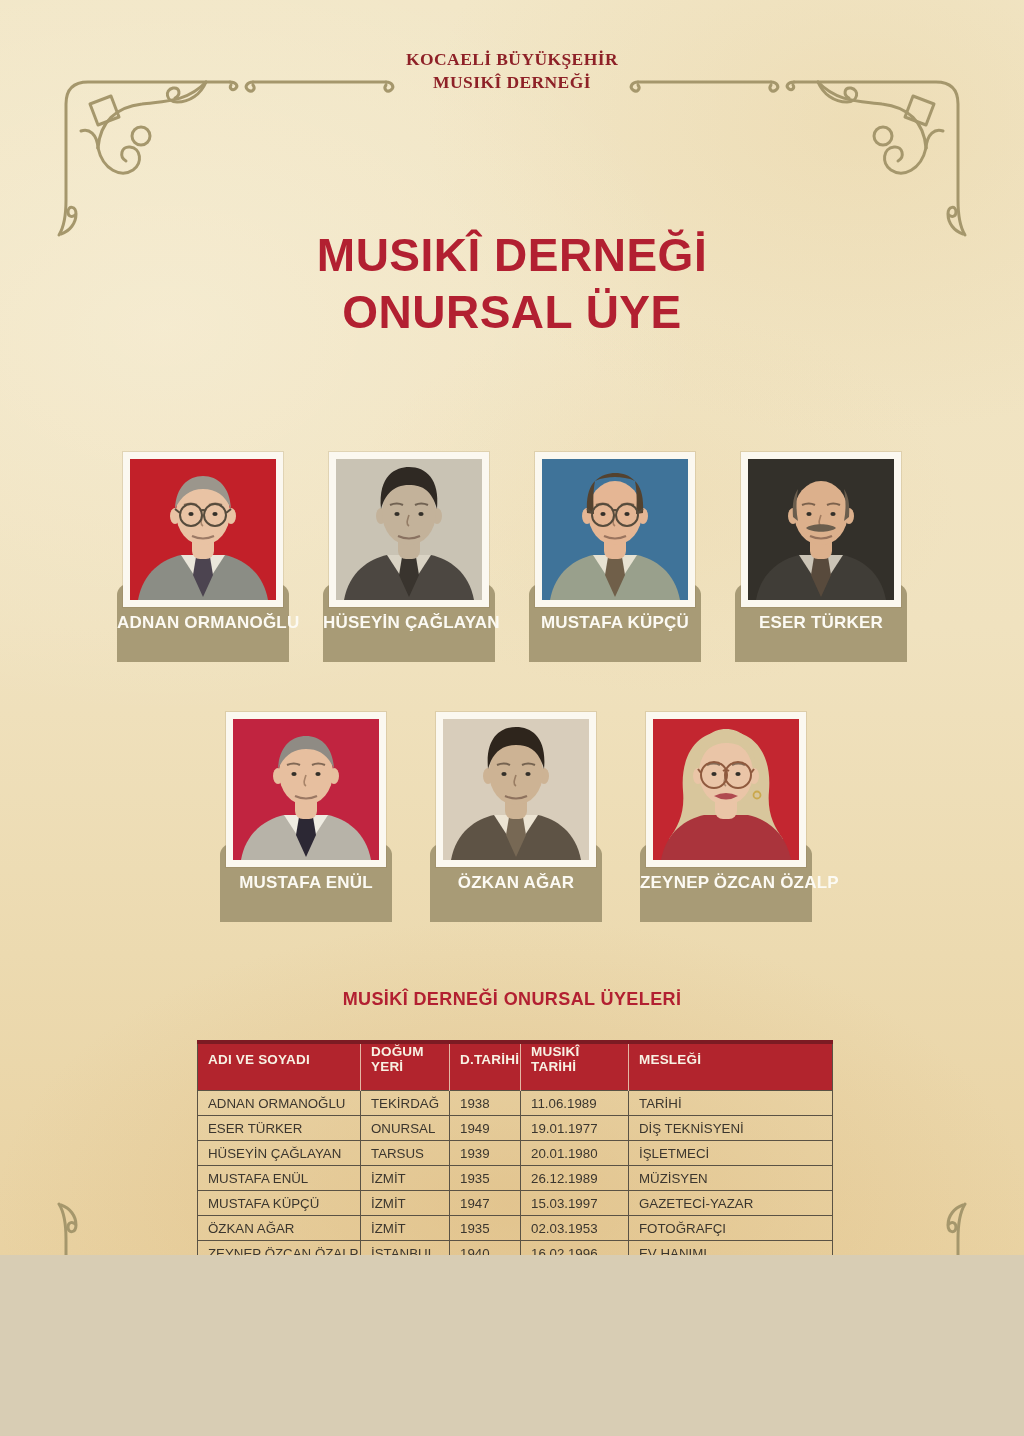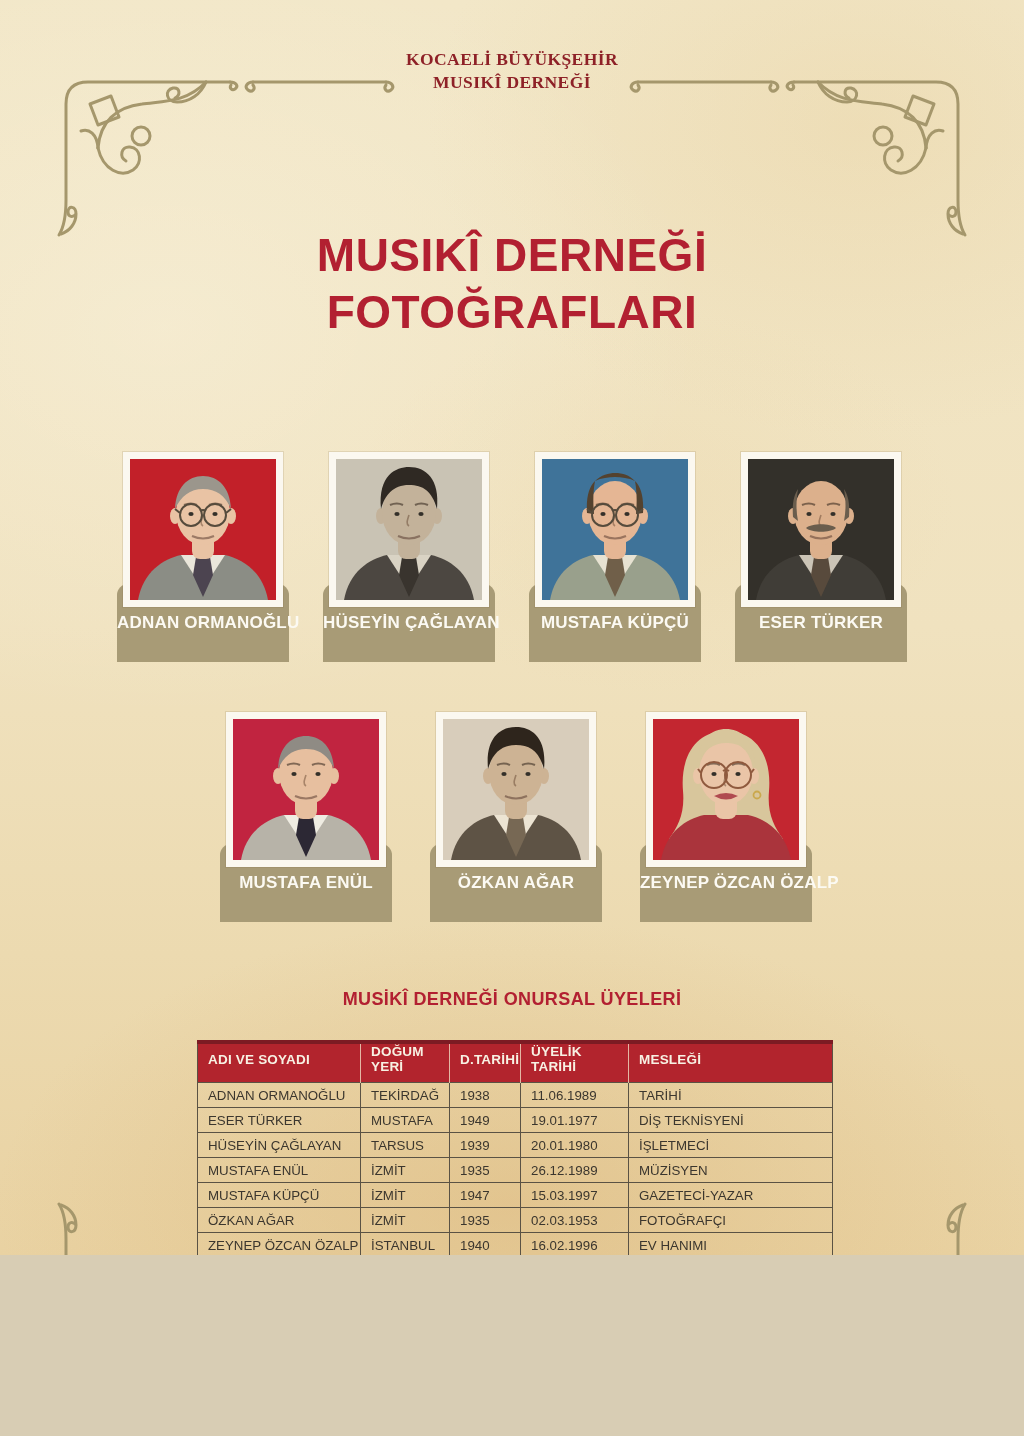--- a/index.html
+++ b/index.html
@@ -47,21 +47,21 @@
     position:absolute;top:989px;left:0;right:0;margin:0;text-align:center;
     font-size:18px;font-weight:bold;letter-spacing:.4px;color:var(--accent_red,#b22031);
   }
   table.members{
     position:absolute;top:1040px;left:197px;width:635px;table-layout:fixed;
     border-collapse:collapse;border:1px solid var(--table_border,#5a5244);
     border-top:4px solid #7c1b23;
   }
   table.members th{
     background:var(--table_header_bg,#b2242d);color:#f8f1e3;height:29px;
-    font-size:13.5px;letter-spacing:.2px;text-align:left;padding:0 0 8px 10px;
+    font-size:13.5px;letter-spacing:.2px;text-align:left;padding:0 0 16px 10px;
     border-left:1px solid rgba(244,232,204,.75);
   }
   table.members th:first-child{border-left:none;}
   table.members td{
     height:24px;font-size:13.3px;color:var(--table_text,#3b362e);
     padding:0 0 0 10px;border:1px solid var(--table_border,#5a5244);
     white-space:nowrap;overflow:hidden;
   }
 </style>
 </head>
@@ -98,21 +98,21 @@
     <use href="#conn" transform="translate(778,1357) scale(-1,1)"></use>
   </svg>
 
   <header class="org-header">
     <div>KOCAELİ BÜYÜKŞEHİR</div>
     <div>MUSIKÎ DERNEĞİ</div>
   </header>
 
   <h1 class="page-title">
     <div>MUSIKÎ DERNEĞİ</div>
-    <div>FOTOĞRAFLARI</div>
+    <div>ONURSAL ÜYE</div>
   </h1>
 
   <section class="photo-row photo-row-1">
   <figure class="card">
     <div class="photo">
           <svg viewBox="0 0 146 141">
             <rect x="0" y="0" width="146" height="141" fill="#c22029"></rect>
             <path d="M8 141 C13 113 33 100 51 96 L95 96 C113 100 133 113 138 141 Z" fill="#8b8d85"></path>
             <path d="M51 96 L73 130 L95 96 Z" fill="#eae6da"></path>
             <path d="M66 98 L80 98 L83 116 L73 138 L63 116 Z" fill="#4c4450"></path>
@@ -326,35 +326,35 @@
         <col style="width:89px">
         <col style="width:71px">
       <col style="width:108px">
         <col style="width:204px">
     </colgroup>
     <thead>
       <tr>
           <th>ADI VE SOYADI</th>
           <th>DOĞUM YERİ</th>
           <th>D.TARİHİ</th>
-          <th>ÜYELİK TARİHİ</th>
+          <th>MUSIKÎ TARİHİ</th>
           <th>MESLEĞİ</th>
         </tr>
     </thead>
     <tbody>
         <tr>
           <td>ADNAN ORMANOĞLU</td>
           <td>TEKİRDAĞ</td>
           <td>1938</td>
           <td>11.06.1989</td>
           <td>TARİHİ</td>
         </tr>
         <tr>
           <td>ESER TÜRKER</td>
-          <td>MUSTAFA</td>
+          <td>ONURSAL</td>
           <td>1949</td>
           <td>19.01.1977</td>
           <td>DİŞ TEKNİSYENİ</td>
         </tr>
         <tr>
           <td>HÜSEYİN ÇAĞLAYAN</td>
           <td>TARSUS</td>
           <td>1939</td>
           <td>20.01.1980</td>
           <td>İŞLETMECİ</td>

